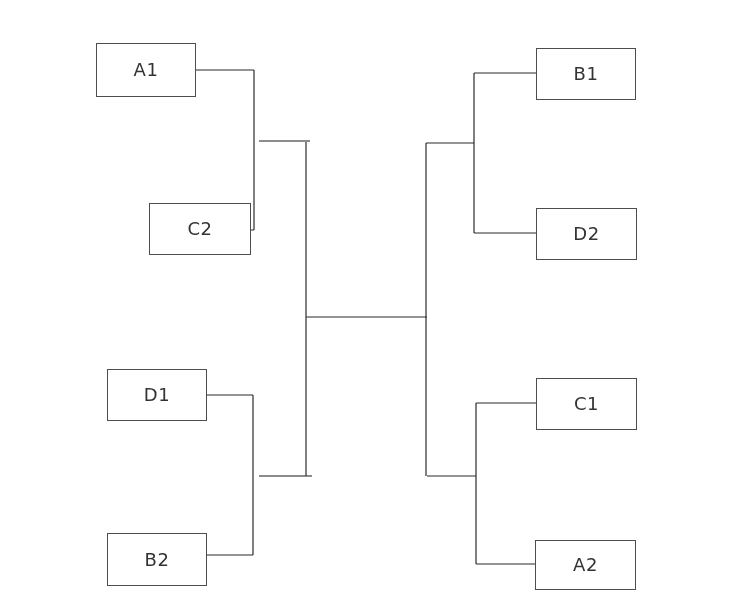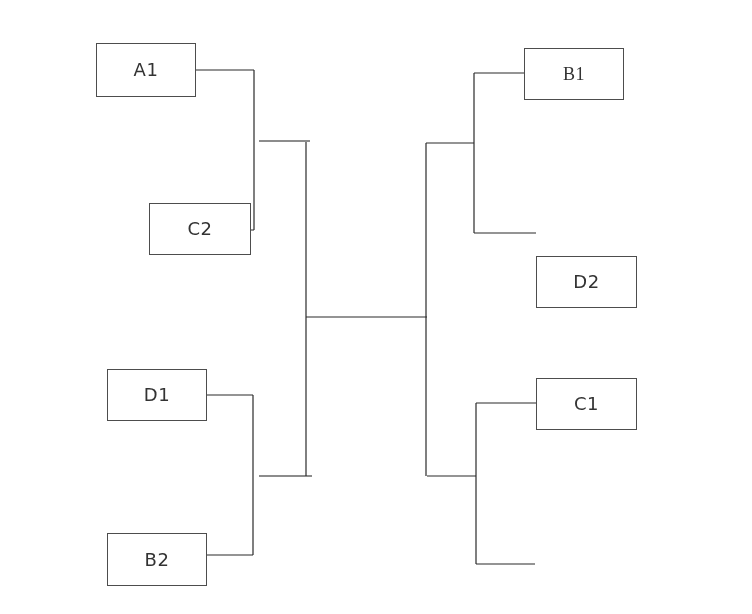--- a/index.html
+++ b/index.html
@@ -38,22 +38,22 @@
     color:var(--text);
     font-size:18px;
     line-height:1;
     letter-spacing:0.5px;
   }
   
   .n-a1{left:96px;top:43px;width:100px;height:54px;}
   .n-c2{left:101px;top:203px;width:102px;height:52px;margin-left:48px;}
   .n-d1{left:107px;top:369px;width:100px;height:52px;}
   .n-b2{left:107px;top:533px;width:100px;height:53px;}
-  .n-b1{left:524px;top:48px;width:100px;height:52px;font-family:Liberation Serif, serif;}
-  .n-d2{left:536px;top:208px;width:101px;height:52px;margin-top:48px;}
+  .n-b1{left:536px;top:48px;width:100px;height:52px;}
+  .n-d2{left:536px;top:208px;width:101px;height:52px;}
   .n-c1{left:536px;top:378px;width:101px;height:52px;}
   .n-a2{left:535px;top:540px;width:101px;height:50px;}
 </style>
 </head>
 <body>
 
 <div class="canvas">
 
   <svg class="lines" viewBox="0 0 752 614" xmlns="http://www.w3.org/2000/svg">
 
@@ -89,14 +89,17 @@
 
   <div class="node n-b1">
     <span class="node-label">B1</span>
   </div>
   <div class="node n-d2">
     <span class="node-label">D2</span>
   </div>
   <div class="node n-c1">
     <span class="node-label">C1</span>
   </div>
+  <div class="node n-a2">
+    <span class="node-label">A2</span>
+  </div>
 
 </div>
 
 </body></html>

